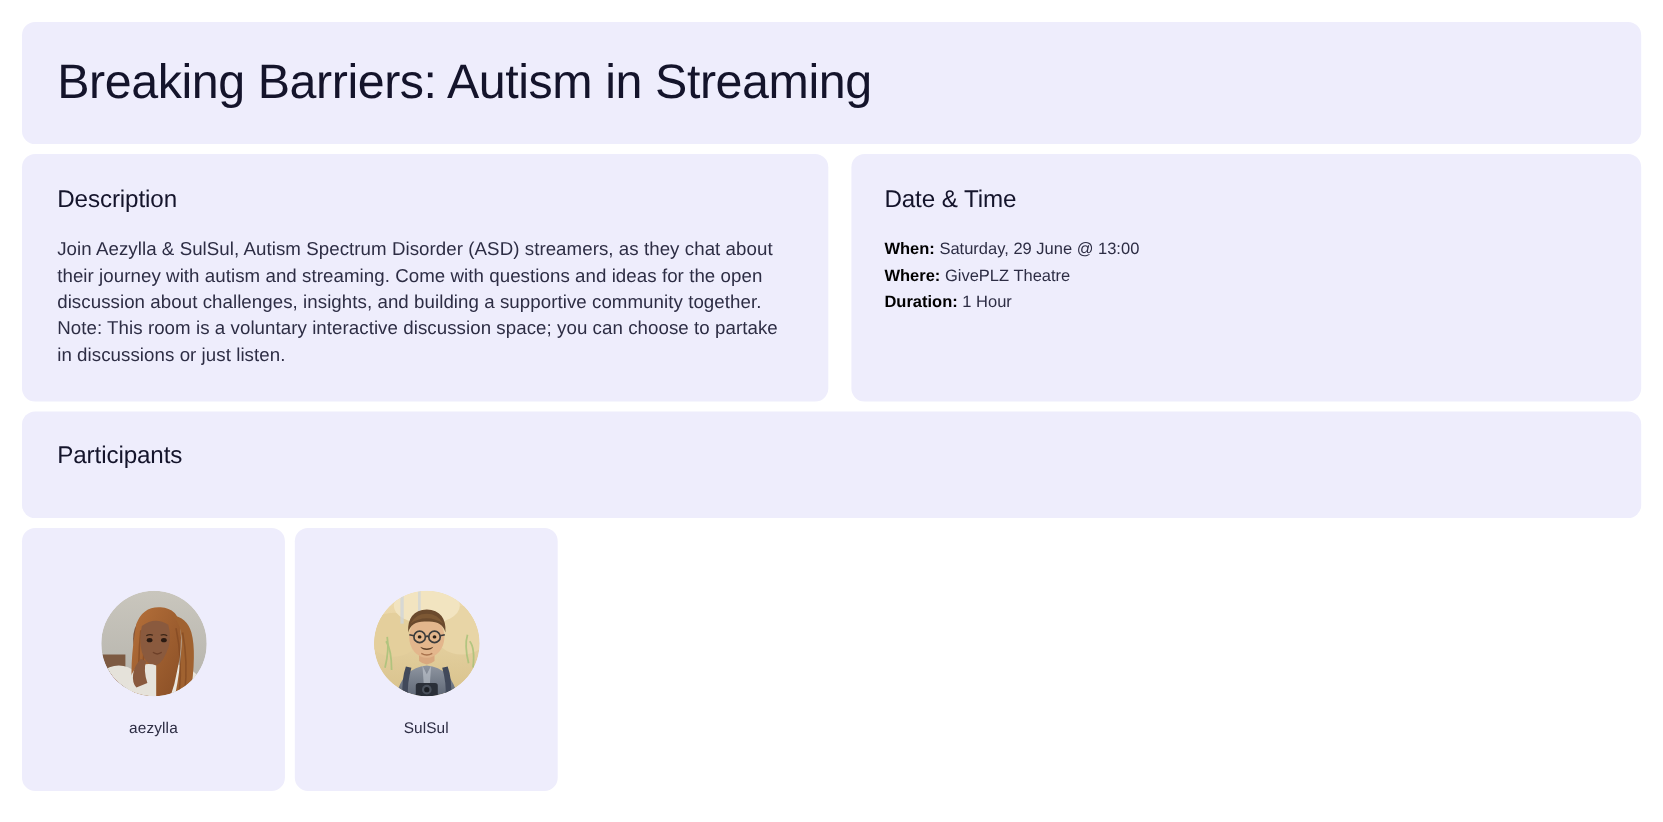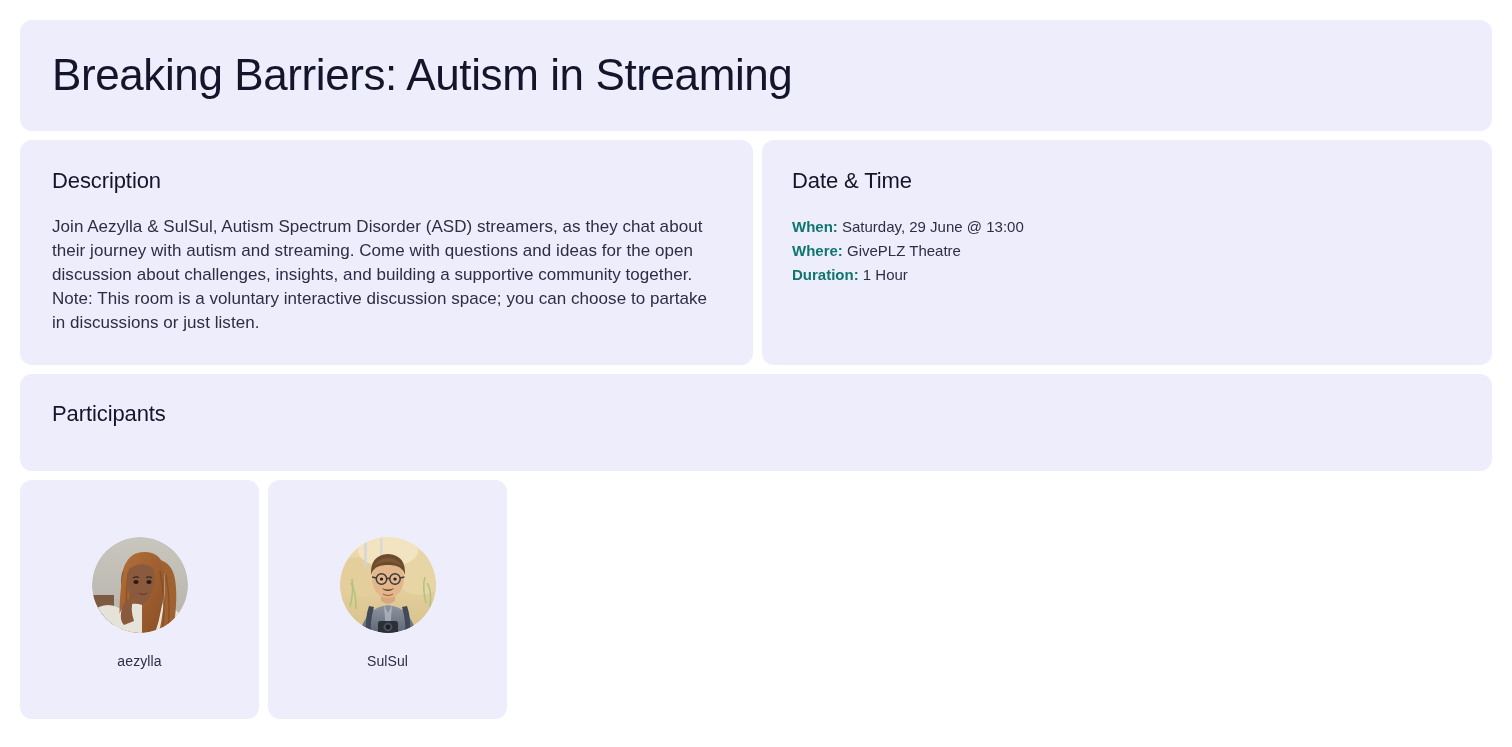--- a/index.html
+++ b/index.html
@@ -39,21 +39,21 @@
     font-weight: 400;
     letter-spacing: -0.4px;
     color: #14142b;
     line-height: 1.1;
     white-space: nowrap;
   }
 
   
   .info-row {
     display: flex;
-    gap: 9px;
+    gap: 21px;
     margin-bottom: 9px;
   }
   .description-panel {
     width: 733px;
     flex: 0 0 733px;
     padding: 28px 32px 30px 32px;
   }
   .datetime-panel {
     flex: 1 1 auto;
     padding: 28px 32px 30px 30px;
@@ -71,21 +71,21 @@
   .description-body {
     font-size: 17px;
     line-height: 24px;
     color: #2d2d44;
     letter-spacing: 0.05px;
     max-width: 670px;
   }
 
   .meta-list { font-size: 15px; line-height: 24px; color: #2d2d44; }
   .meta-row { white-space: nowrap; }
-  .meta-label { font-weight: 700; color: #0f766e; }
+  .meta-label { font-weight: 700; color: #000000; }
   .meta-value { font-weight: 400; color: #2d2d44; }
 
   
   .participants-panel {
     height: 97px;
     display: flex;
     align-items: center;
     padding: 0 32px;
     margin-bottom: 9px;
   }

